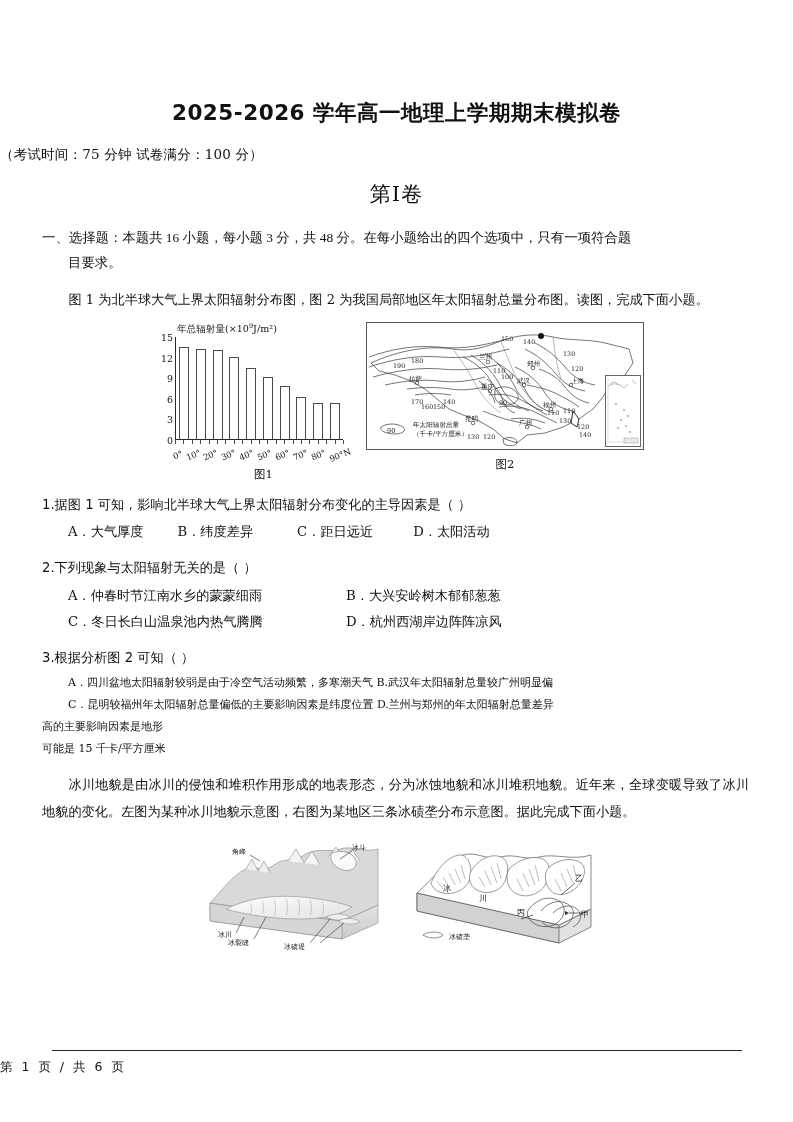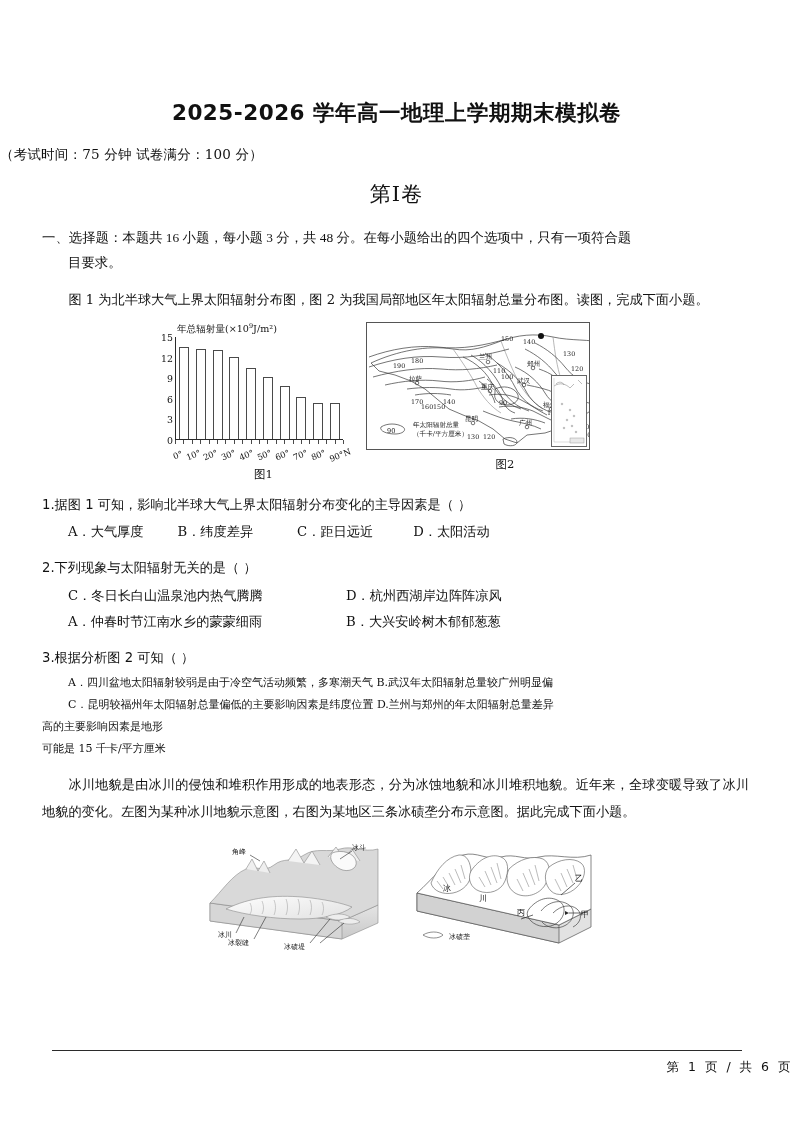--- a/index.html
+++ b/index.html
@@ -193,21 +193,21 @@
   }
   .chart-cap { margin-left: 10px; }
 
   
   .map-box {
     width: 278px;
     position: relative;
   }
   .map-frame {
     position: relative;
-    width: 224px;
+    width: 278px;
     height: 128px;
     border: 1px solid #555;
     background: #ffffff;
     overflow: hidden;
   }
   .map-frame svg { display: block; }
   .map-inset {
     position: absolute;
     right: 2px;
     bottom: 2px;
@@ -226,21 +226,21 @@
   }
   .glacier-box { border: 0; }
   .glacier-box svg { display: block; }
 
   
   .footer {
     position: absolute;
     left: 0;
     right: 0;
     bottom: 46px;
-    text-align: right;
+    text-align: left;
   }
   .footer hr {
     border: none;
     border-top: 1px solid #2b2b2b;
     width: 690px;
     margin: 0 auto 8px auto;
   }
   .footer .pg {
     font-family: "DejaVu Sans", "Liberation Sans", sans-serif;
     font-size: 12.5px;
@@ -478,26 +478,26 @@
       <div class="q-stem"><span>1.</span><span>据图 1 可知，影响北半球大气上界太阳辐射分布变化的主导因素是（    ）</span></div>
       <div class="q-opts">
         <span class="opt">A．大气厚度</span><span class="opt-gap-a"></span><span class="opt">B．纬度差异</span><span class="opt-gap-b"></span><span class="opt">C．距日远近</span><span class="opt-gap-c"></span><span class="opt">D．太阳活动</span>
       </div>
     </div>
 
     <div>
       <div class="q-stem"><span>2.</span><span>下列现象与太阳辐射无关的是（    ）</span></div>
       <div class="q-opts">
         <div style="display:flex">
+          <span class="opt" style="width:278px">A．仲春时节江南水乡的蒙蒙细雨</span>
+          <span class="opt">B．大兴安岭树木郁郁葱葱</span>
+        </div>
+        <div style="display:flex">
           <span class="opt" style="width:278px">C．冬日长白山温泉池内热气腾腾</span>
           <span class="opt">D．杭州西湖岸边阵阵凉风</span>
-        </div>
-        <div style="display:flex">
-          <span class="opt" style="width:278px">A．仲春时节江南水乡的蒙蒙细雨</span>
-          <span class="opt">B．大兴安岭树木郁郁葱葱</span>
         </div>
       </div>
     </div>
 
     <div>
       <div class="q-stem"><span>3.</span><span>根据分析图 2 可知（    ）</span></div>
       <div class="q-opts-long">
         <div>A．四川盆地太阳辐射较弱是由于冷空气活动频繁，多寒潮天气  B.武汉年太阳辐射总量较广州明显偏</div>
         <div>C．昆明较福州年太阳辐射总量偏低的主要影响因素是纬度位置  D.兰州与郑州的年太阳辐射总量差异</div>
         <div style="margin-left:-26px">高的主要影响因素是地形</div>

